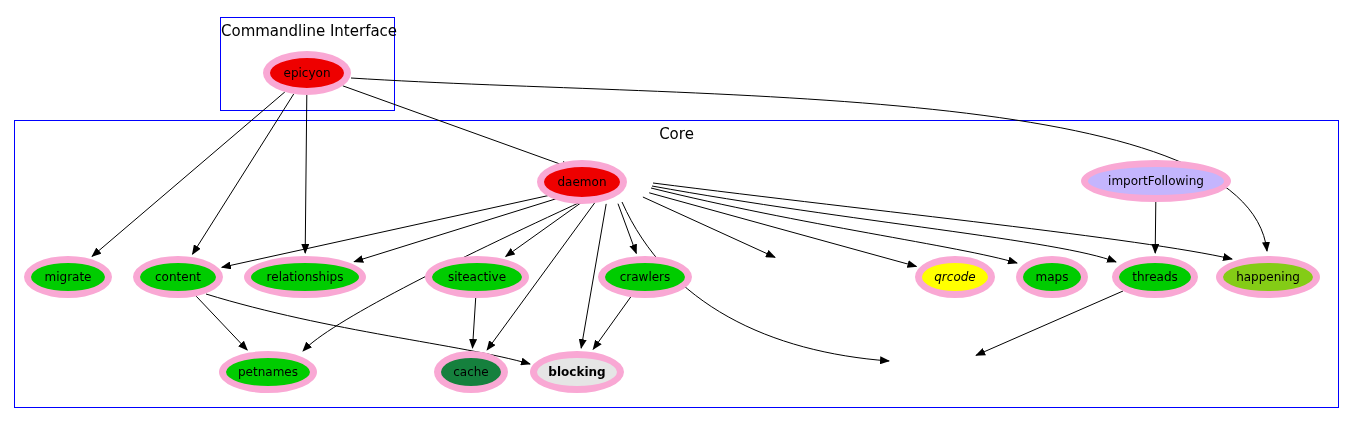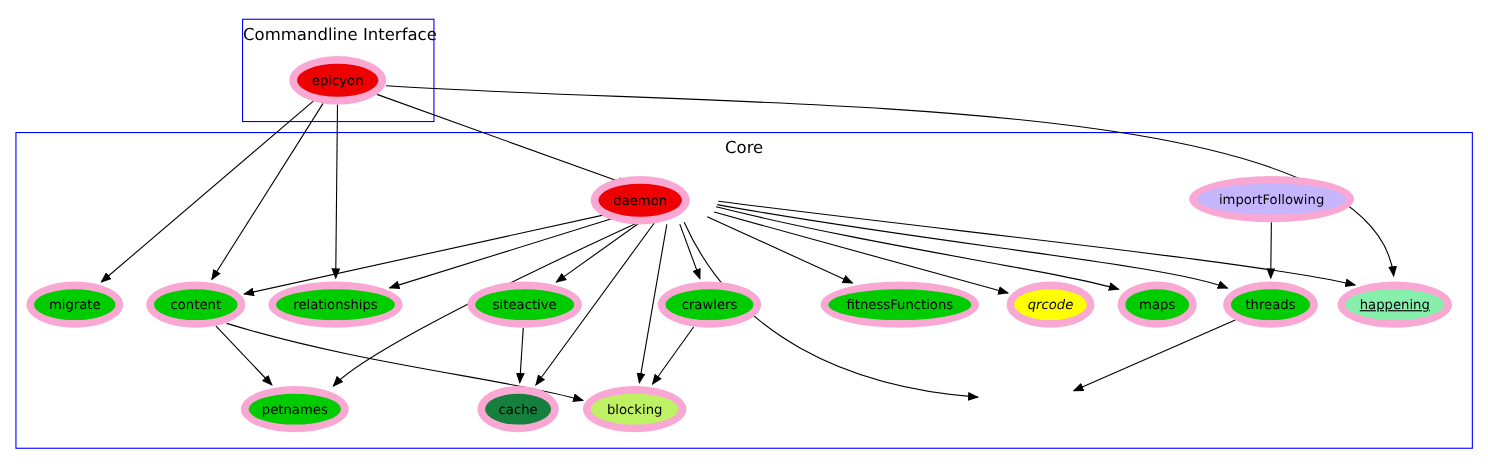--- a/index.html
+++ b/index.html
@@ -59,23 +59,22 @@
 
   <div id="node-layer" class="node-layer">
       <div class="node" style="left: 263px; top: 51px; width: 88px; height: 44px; background: rgb(238, 0, 0);">epicyon</div>
       <div class="node" style="left: 537px; top: 160px; width: 90px; height: 44px; background: rgb(238, 0, 0);">daemon</div>
       <div class="node" style="left: 1081px; top: 160px; width: 150px; height: 42px; background: #c4b5fd;">importFollowing</div>
       <div class="node" style="left: 133px; top: 256px; width: 90px; height: 42px; background: rgb(0, 204, 0);">content</div>
       <div class="node" style="left: 24px; top: 256px; width: 88px; height: 42px; background: rgb(0, 204, 0);">migrate</div>
       <div class="node" style="left: 244px; top: 256px; width: 122px; height: 42px; background: rgb(0, 204, 0);">relationships</div>
       <div class="node" style="left: 425px; top: 256px; width: 104px; height: 42px; background: rgb(0, 204, 0);">siteactive</div>
       <div class="node" style="left: 598px; top: 256px; width: 94px; height: 42px; background: rgb(0, 204, 0);">crawlers</div>
-      <div class="node" style="left: 746px; top: 256px; width: 144px; height: 42px; background: rgb(0, 204, 0);">fitnessFunctions</div>
       <div class="node" style="left: 915px; top: 256px; width: 80px; height: 42px; background: rgb(255, 255, 0); font-style: italic;">qrcode</div>
       <div class="node" style="left: 1016px; top: 256px; width: 72px; height: 42px; background: rgb(0, 204, 0); text-align: right;">maps</div>
       <div class="node" style="left: 1112px; top: 256px; width: 86px; height: 42px; background: rgb(0, 204, 0);">threads</div>
-      <div class="node" style="left: 1216px; top: 256px; width: 104px; height: 42px; background: #86efac; text-decoration: underline;">happening</div>
+      <div class="node" style="left: 1216px; top: 256px; width: 104px; height: 42px; background: #84cc16;">happening</div>
       <div class="node" style="left: 219px; top: 351px; width: 98px; height: 42px; background: rgb(0, 204, 0);">petnames</div>
       <div class="node" style="left: 434px; top: 351px; width: 74px; height: 42px; background: #15803d;">cache</div>
-      <div class="node" style="left: 530px; top: 351px; width: 94px; height: 42px; background: #bef264;">blocking</div>
+      <div class="node" style="left: 530px; top: 351px; width: 94px; height: 42px; background: #e5e5e5; font-weight: bold;">blocking</div>
     </div>
 
 </div>
 
 </body></html>

